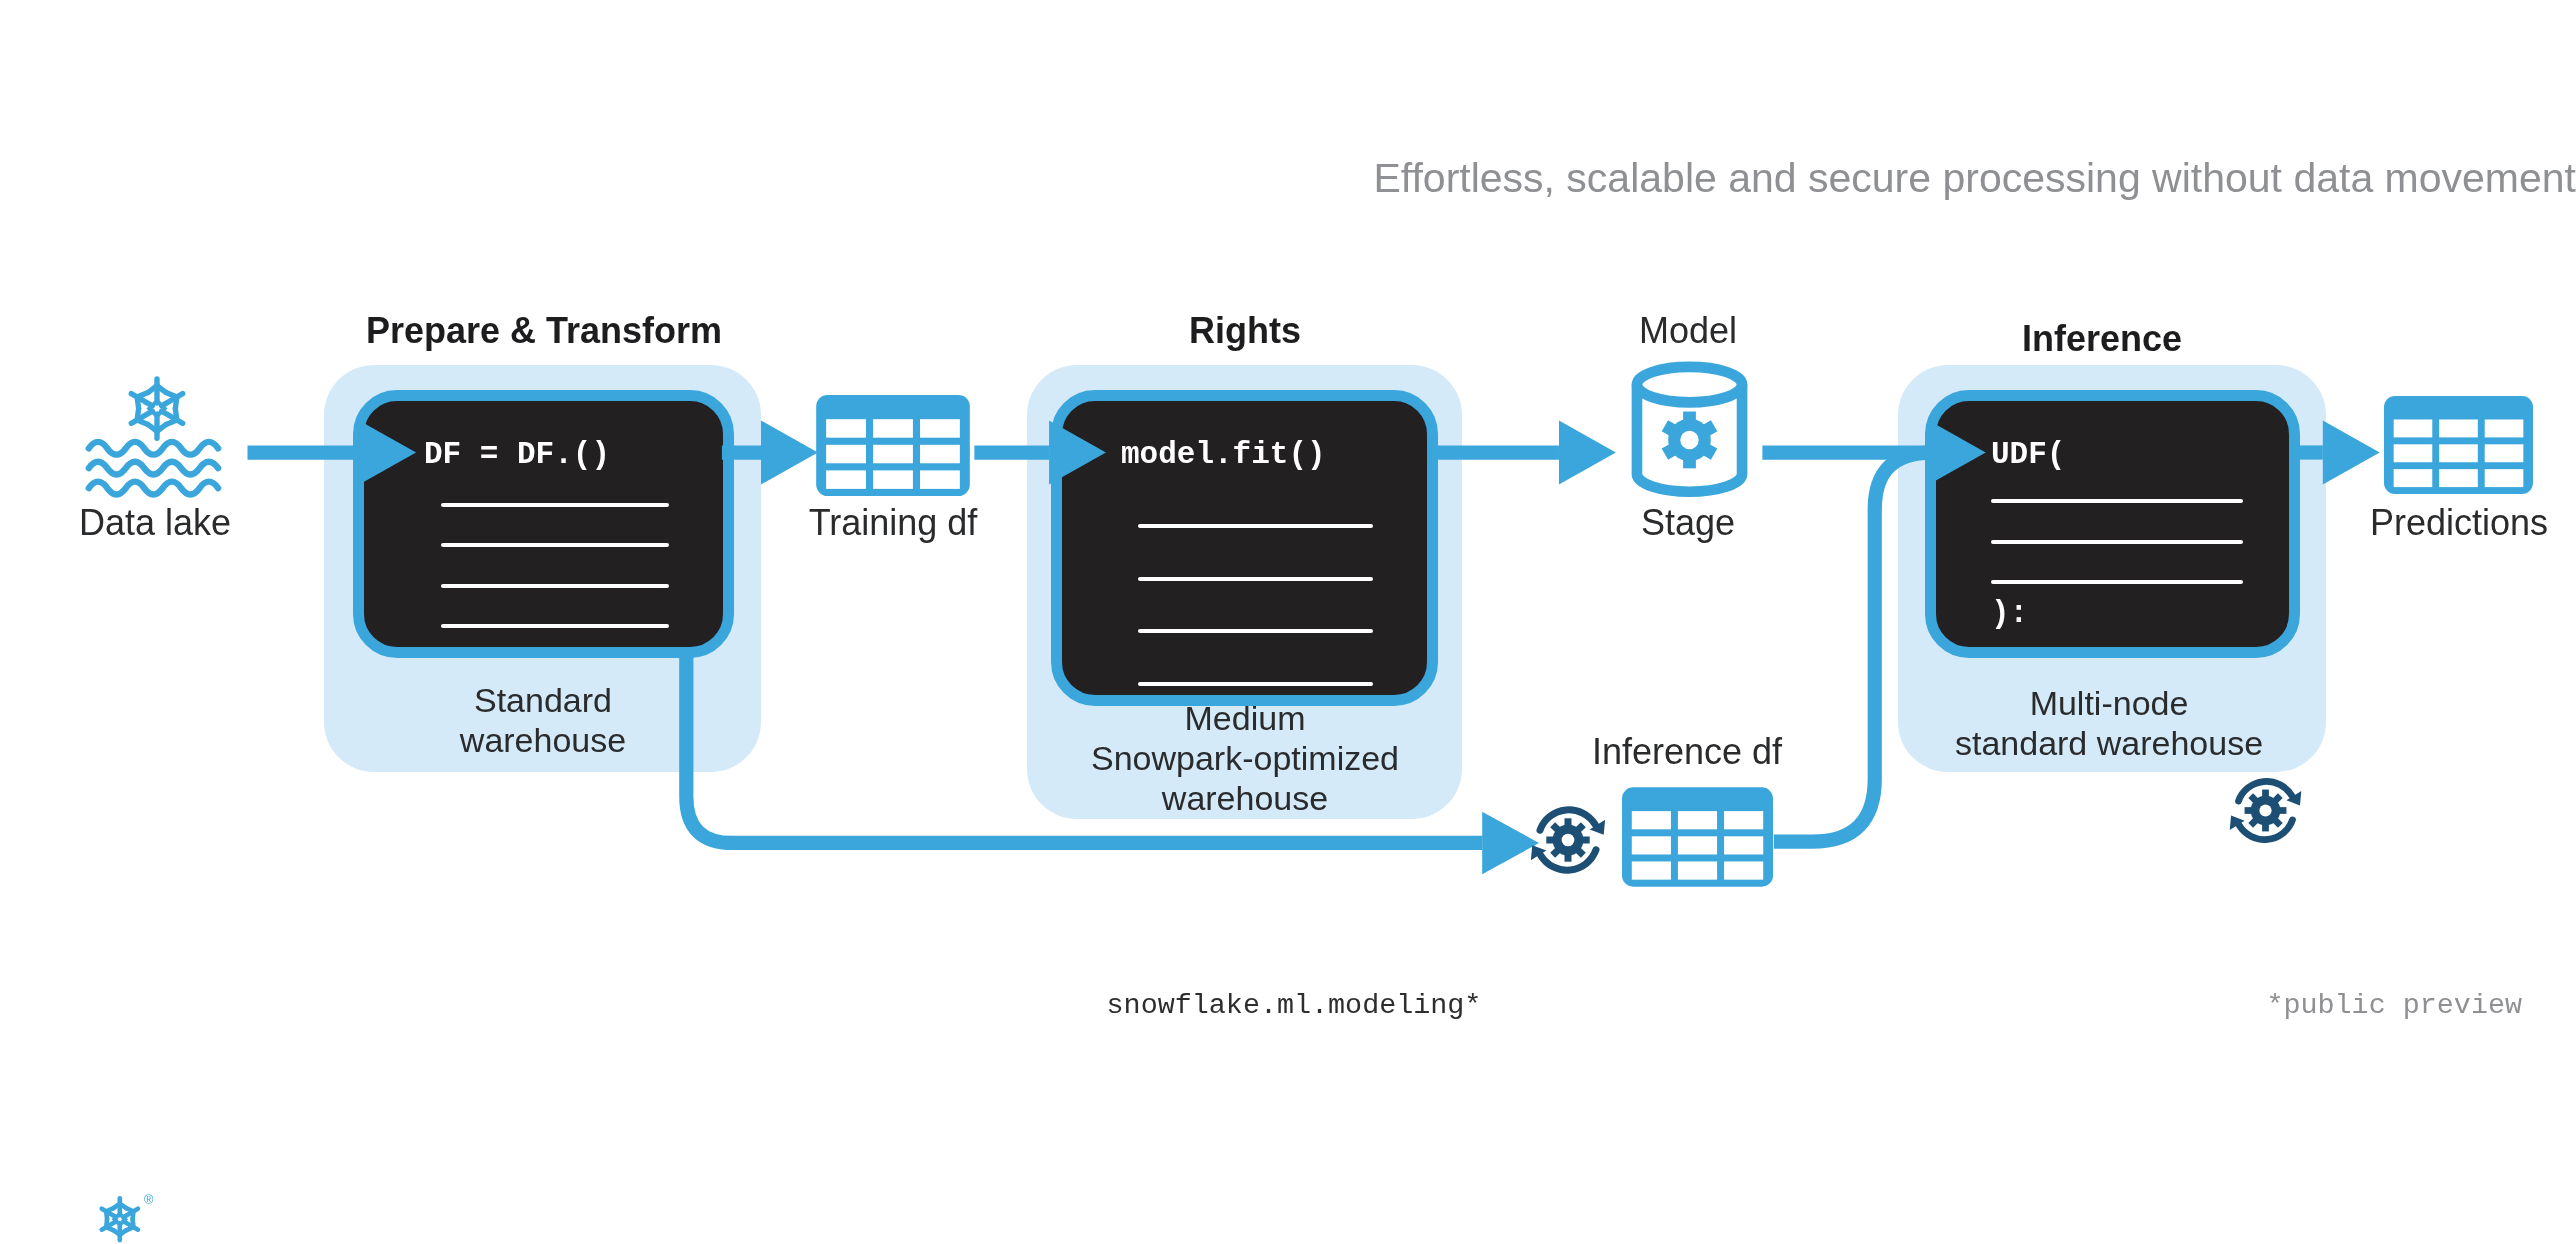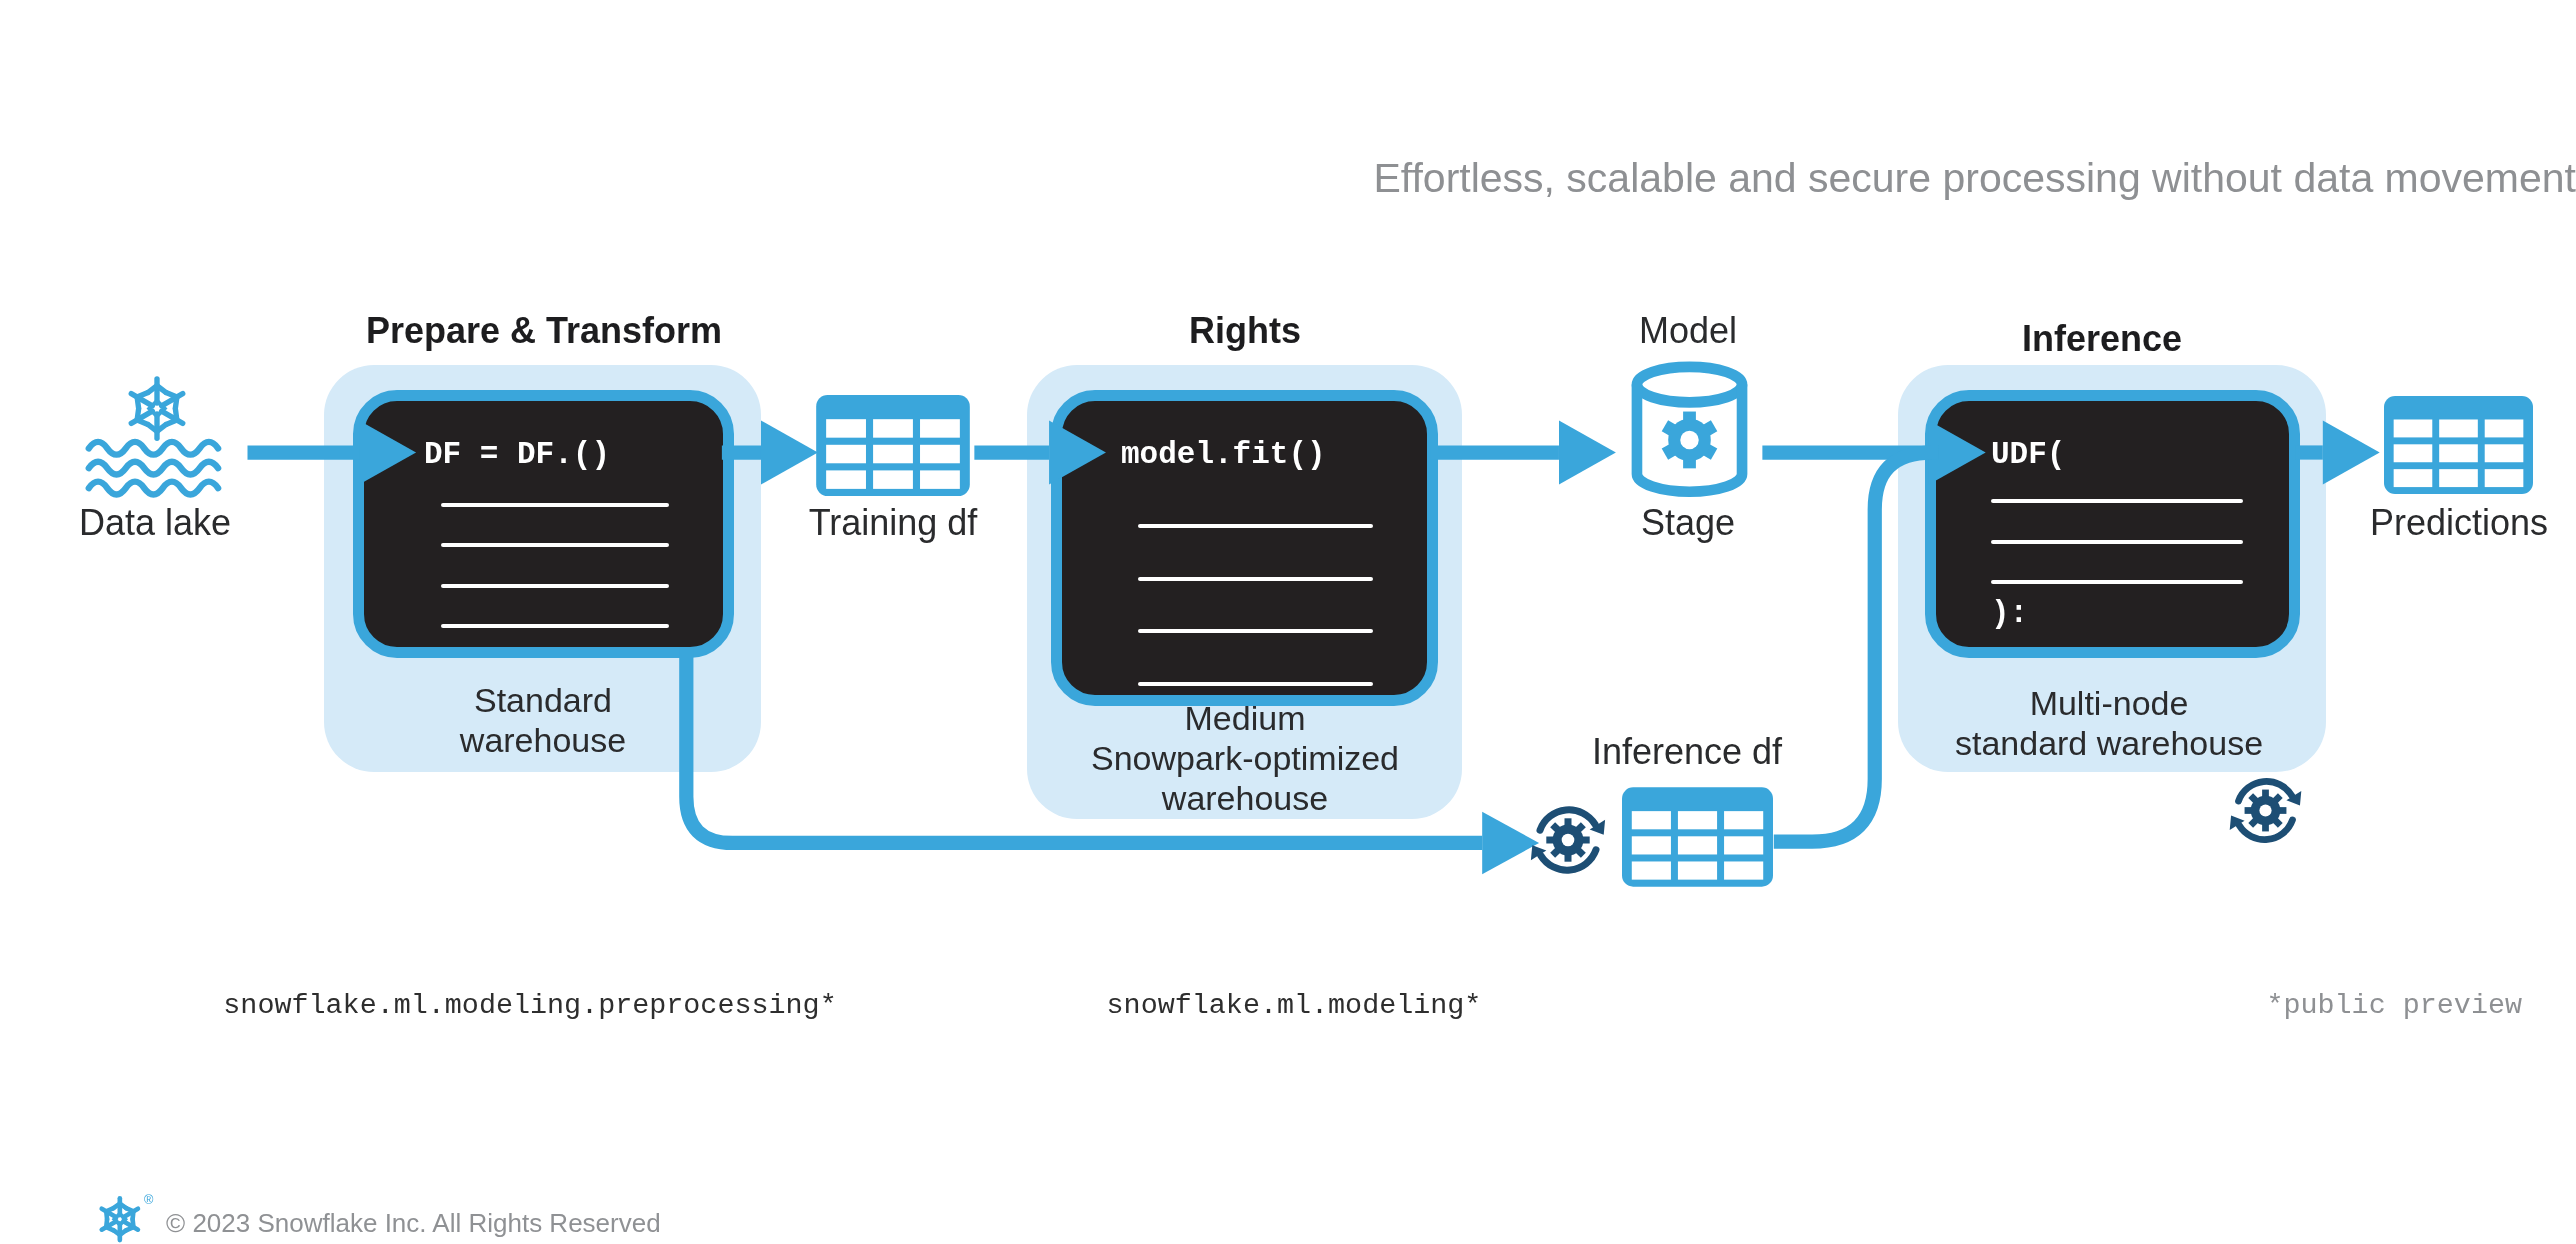--- a/index.html
+++ b/index.html
@@ -255,21 +255,20 @@
           <rect x="80" y="70" width="56" height="26"></rect>
           <rect x="146" y="70" width="56" height="26"></rect>
         <rect x="14" y="106" width="56" height="26"></rect>
           <rect x="80" y="106" width="56" height="26"></rect>
           <rect x="146" y="106" width="56" height="26"></rect>
       </g>
     </svg>
   </div>
   <div class="node-label" style="left:2459px;top:502px;">Predictions</div>
 
-  <div class="annotation" style="left:530px;top:989px;">snowflake.ml.modeling.preprocessing*</div>
   <div class="annotation" style="left:1262px;top:989px;margin-left:32px;">snowflake.ml.modeling*</div>
   <div class="footnote">*public preview</div>
 
   <div class="icon" style="left:90px;top:1193px;width:71px;height:51px;">
     <svg width="71" height="51" viewBox="0 0 100 72">
       <defs>
         <g id="ft-arm">
           <line class="stroke-accent" x1="0" y1="-7" x2="0" y2="-36" stroke-width="8" stroke-linecap="round"></line>
           <path class="stroke-accent" d="M-11 -19 L0 -27 L11 -19" stroke-width="8" stroke-linecap="round" stroke-linejoin="round"></path>
         </g>
@@ -279,16 +278,15 @@
         <use href="#ft-arm" transform="rotate(60)"></use>
         <use href="#ft-arm" transform="rotate(120)"></use>
         <use href="#ft-arm" transform="rotate(180)"></use>
         <use href="#ft-arm" transform="rotate(240)"></use>
         <use href="#ft-arm" transform="rotate(300)"></use>
         <rect class="stroke-accent" x="-7" y="-7" width="14" height="14" transform="rotate(45)" stroke-width="6"></rect>
       </g>
       <text x="76" y="16" font-size="18" class="fill-accent">®</text>
     </svg>
   </div>
-  <div class="footer-text">© 2023 Snowflake Inc. All Rights Reserved</div>
 
 </div>
 
 
 </body></html>

